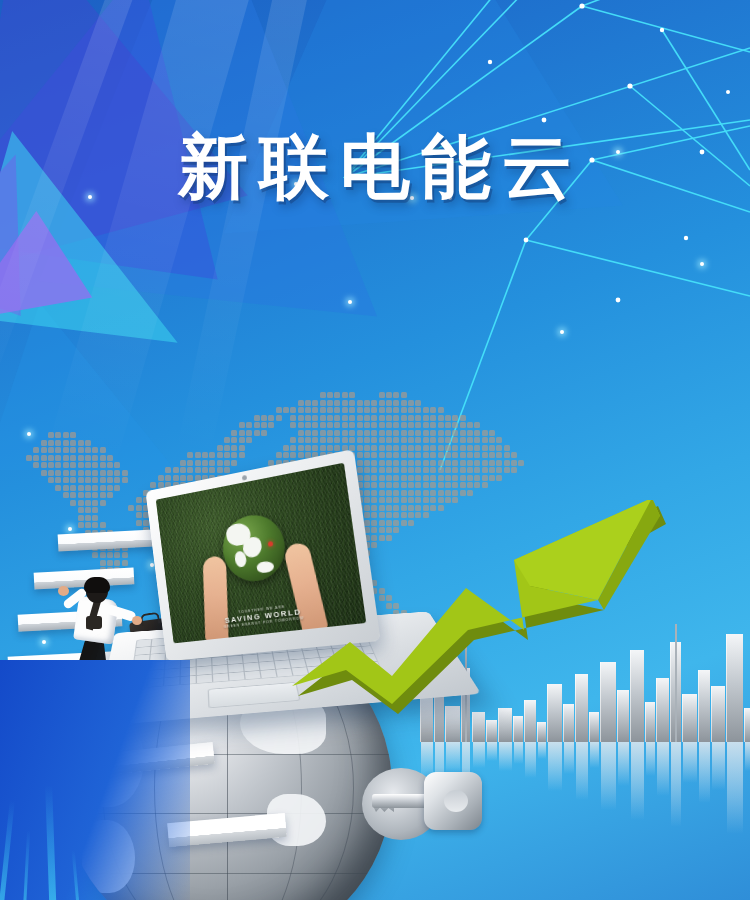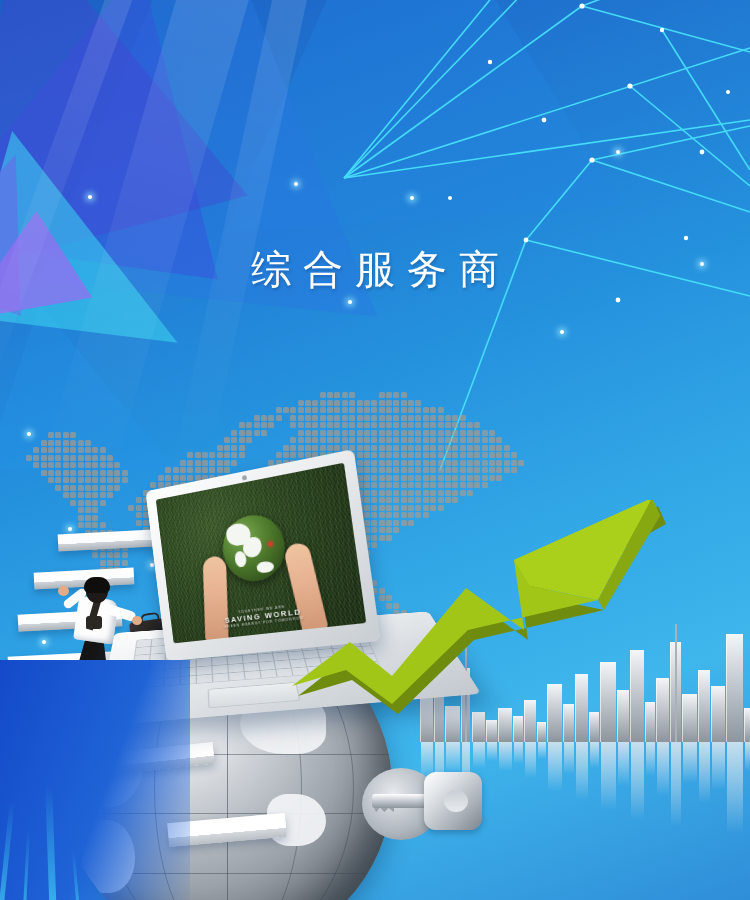--- a/index.html
+++ b/index.html
@@ -229,22 +229,24 @@
     <div class="dot" style="left:150px;top:563px;width:4px;height:4px;"></div>
     <div class="dot" style="left:42px;top:640px;width:4px;height:4px;"></div>
     <div class="dot" style="left:410px;top:196px;width:4px;height:4px;"></div>
     <div class="dot" style="left:294px;top:182px;width:4px;height:4px;"></div>
     <div class="dot" style="left:348px;top:300px;width:4px;height:4px;"></div>
     <div class="dot" style="left:560px;top:330px;width:4px;height:4px;"></div>
     <div class="dot" style="left:700px;top:262px;width:4px;height:4px;"></div>
     <div class="dot" style="left:616px;top:150px;width:4px;height:4px;"></div>
   </div>
 
+  <div class="title-wrap">
+    <span class="title">新联电能云</span>
+  </div>
   <div class="sub-wrap">
-    <span class="sub-line">综合服务商</span>
   </div>
 
   <div class="worldmap" id="worldmap">
       <div class="mapdot" style="left: 301.76px; top: 0px; width: 6px; height: 6px;"></div>
       <div class="mapdot" style="left: 309.12px; top: 0px; width: 6px; height: 6px;"></div>
       <div class="mapdot" style="left: 316.48px; top: 0px; width: 6px; height: 6px;"></div>
       <div class="mapdot" style="left: 323.84px; top: 0px; width: 6px; height: 6px;"></div>
       <div class="mapdot" style="left: 331.2px; top: 0px; width: 6px; height: 6px;"></div>
       <div class="mapdot" style="left: 360.64px; top: 0px; width: 6px; height: 6px;"></div>
       <div class="mapdot" style="left: 368px; top: 0px; width: 6px; height: 6px;"></div>

